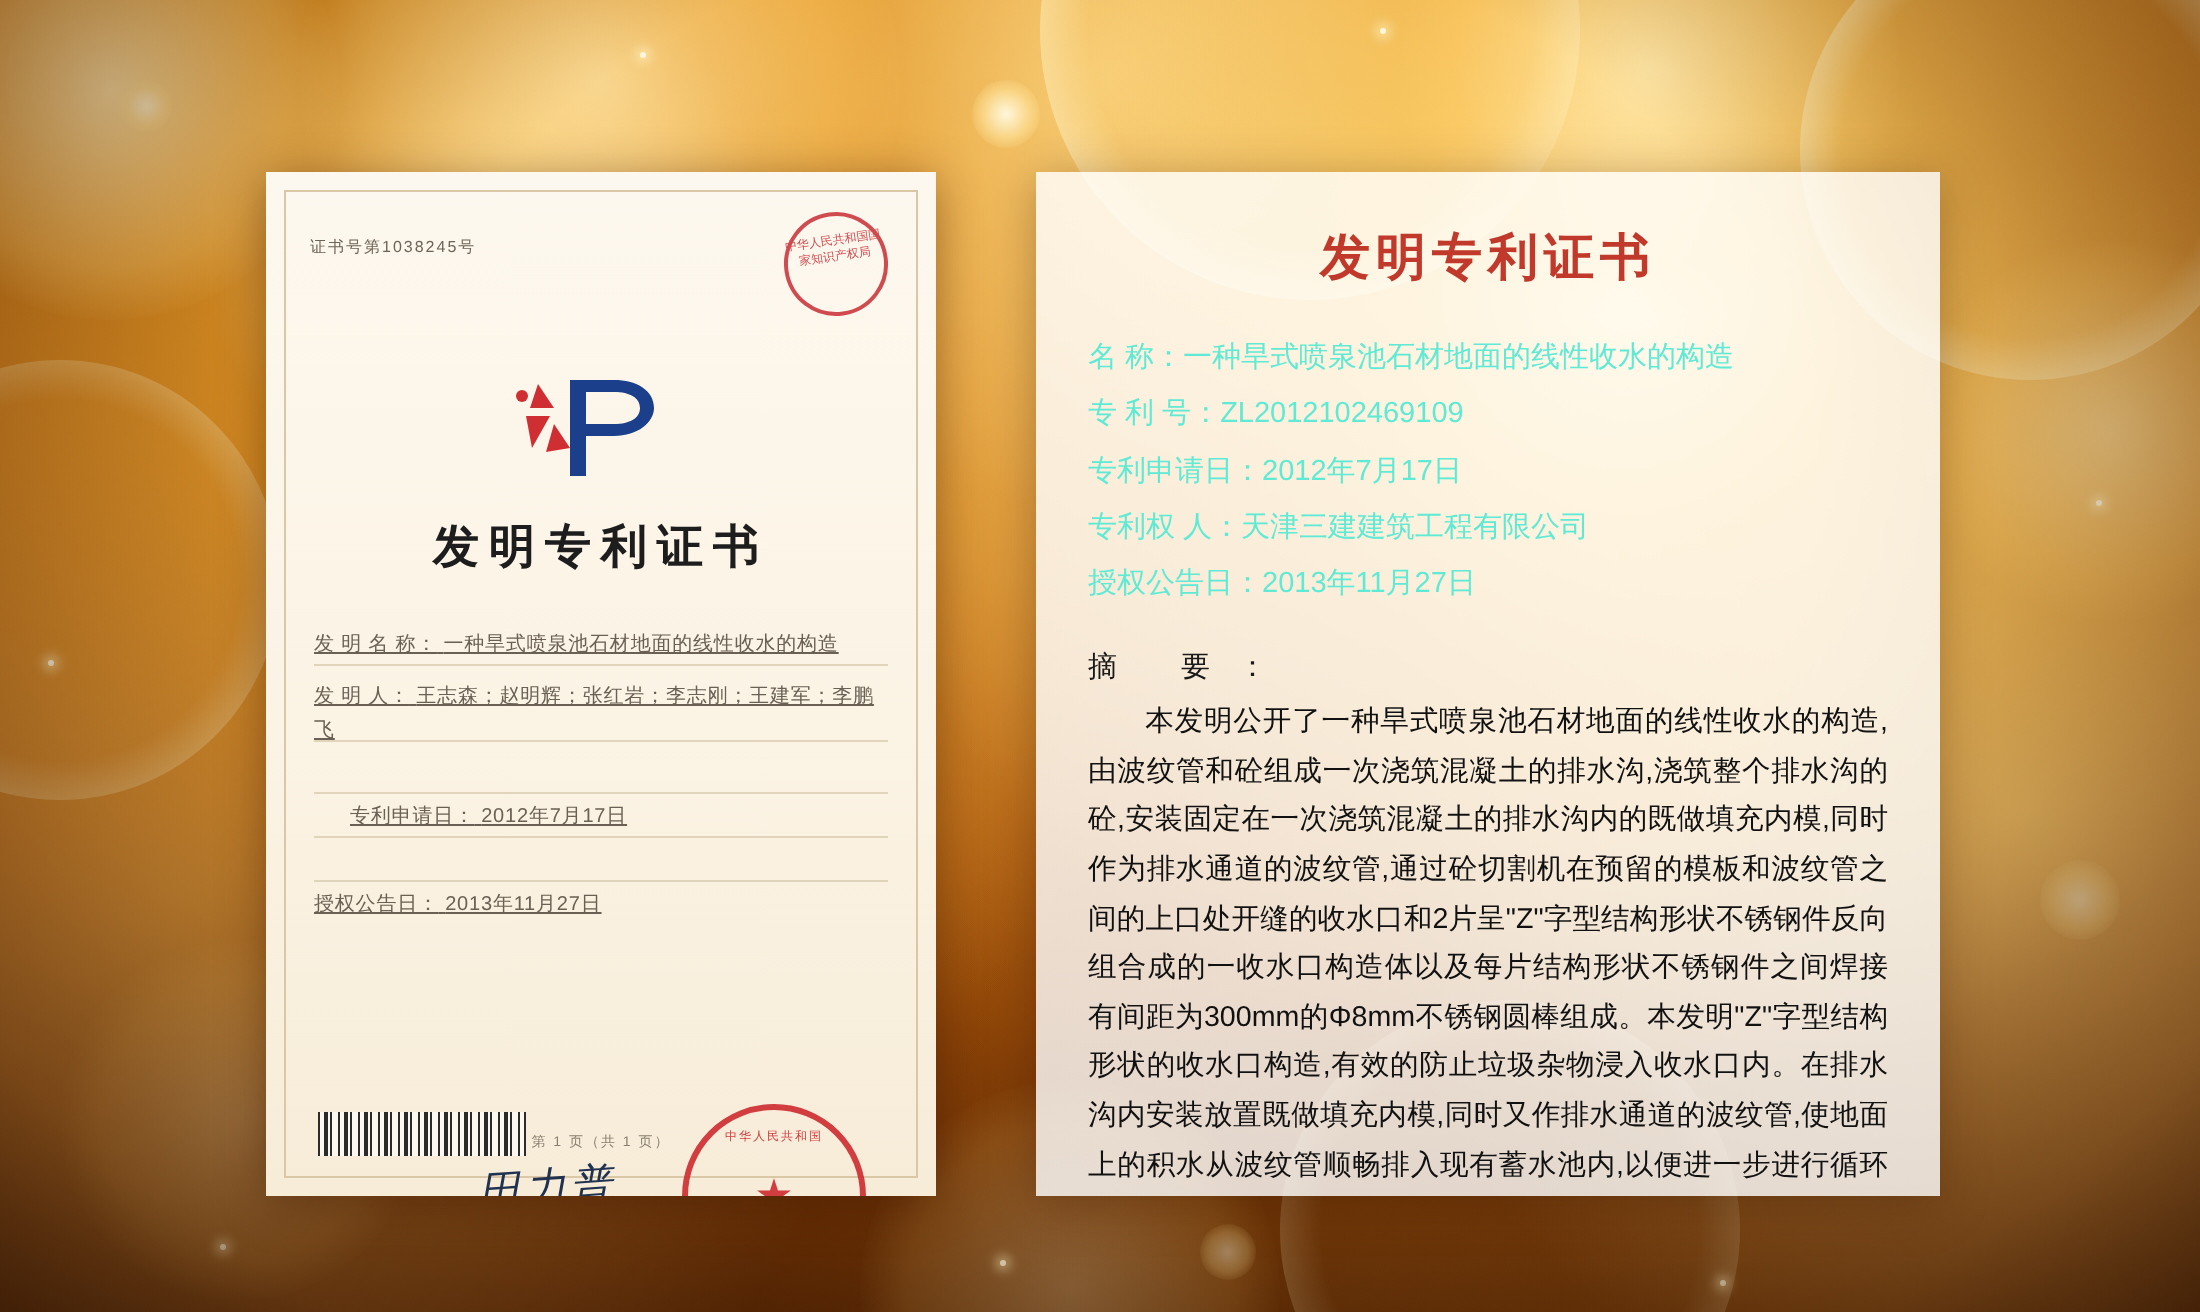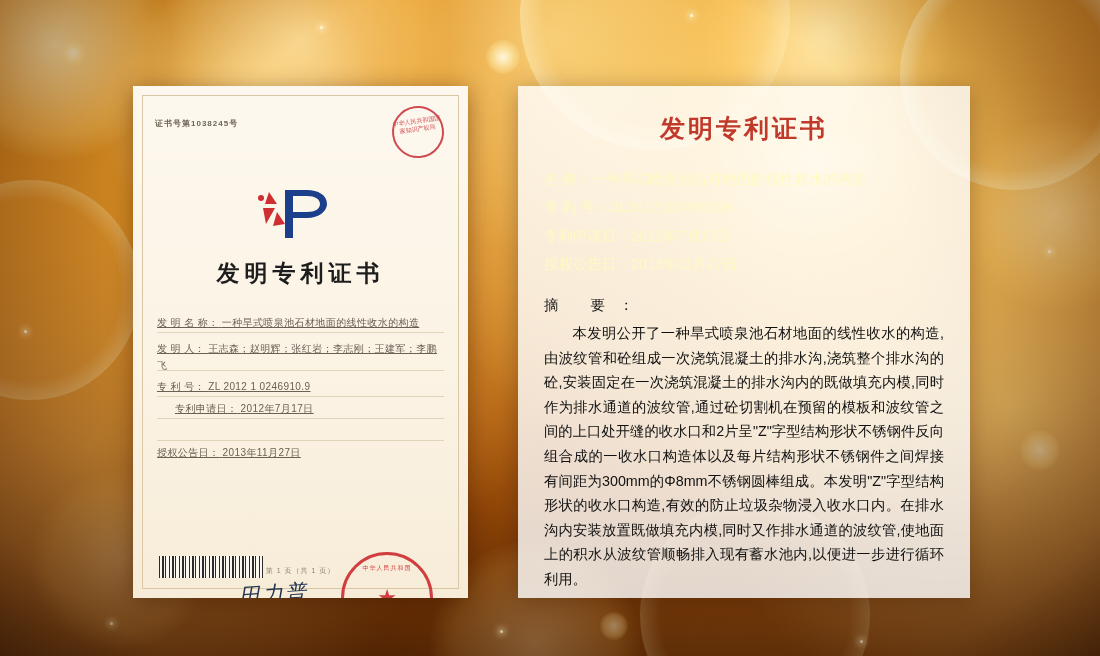--- a/index.html
+++ b/index.html
@@ -80,21 +80,20 @@
     bottom: 9px;
     border: 1px solid #d9c7a5;
   }
   .cert-topline {
     position: absolute;
     left: 22px;
     top: 32px;
     font-size: 8px;
     color: #6d6455;
     letter-spacing: 1px;
-    font-weight: bold;
   }
   .cert-seal-top {
     position: absolute;
     right: 24px;
     top: 20px;
     width: 52px;
     height: 52px;
     border-radius: 50%;
     border: 2px solid #c9343a;
     color: #c9343a;
@@ -245,21 +244,21 @@
     text-align: center;
     color: #c0392b;
     font-size: 25px;
     font-weight: bold;
     letter-spacing: 3px;
     margin: 4px 0 20px 0;
     font-family: "DejaVu Sans", "Liberation Sans", sans-serif;
   }
   .meta-row {
     font-size: 14.5px;
-    color: #fef9c3;
+    color: #5eead4;
     line-height: 1.95;
     white-space: nowrap;
   }
   .meta-label {
     display: inline-block;
   }
   .abstract-head {
     margin-top: 18px;
     font-size: 14.5px;
     color: #1a1a1a;
@@ -331,24 +330,20 @@
       <span>一种旱式喷泉池石材地面的线性收水的构造</span>
     </div>
     <div class="cert-rule" style="top:246px;"></div>
 
     <div class="cert-field cert-blurline" style="top:254px;">
       <span>发  明  人：</span>
       <span>王志森；赵明辉；张红岩；李志刚；王建军；李鹏飞</span>
     </div>
     <div class="cert-rule" style="top:284px;"></div>
 
-    <div class="cert-field cert-blurline" style="top:292px;">
-      <span>专  利  号：</span>
-      <span>ZL 2012 1 0246910.9</span>
-    </div>
     <div class="cert-rule" style="top:310px;"></div>
 
     <div class="cert-field cert-blurline" style="top:314px;margin-left:18px;">
       <span>专利申请日：</span>
       <span>2012年7月17日</span>
     </div>
     <div class="cert-rule" style="top:332px;"></div>
 
     <div class="cert-rule" style="top:354px;"></div>
 
@@ -378,20 +373,23 @@
     <div class="meta-row">
       <span class="meta-label">名      称</span><span>：</span><span>一种旱式喷泉池石材地面的线性收水的构造</span>
     </div>
     <div class="meta-row">
       <span class="meta-label">专 利 号</span><span>：</span><span>ZL2012102469109</span>
     </div>
     <div class="meta-row">
       <span class="meta-label">专利申请日</span><span>：</span><span>2012年7月17日</span>
     </div>
     <div class="meta-row">
+      <span class="meta-label">专利权 人</span><span>：</span><span>天津三建建筑工程有限公司</span>
+    </div>
+    <div class="meta-row">
       <span class="meta-label">授权公告日</span><span>：</span><span>2013年11月27日</span>
     </div>
 
     <div class="abstract-head">摘      要：</div>
 
     <div class="abstract-body">本发明公开了一种旱式喷泉池石材地面的线性收水的构造,由波纹管和砼组成一次浇筑混凝土的排水沟,浇筑整个排水沟的砼,安装固定在一次浇筑混凝土的排水沟内的既做填充内模,同时作为排水通道的波纹管,通过砼切割机在预留的模板和波纹管之间的上口处开缝的收水口和2片呈"Z"字型结构形状不锈钢件反向组合成的一收水口构造体以及每片结构形状不锈钢件之间焊接有间距为300mm的Φ8mm不锈钢圆棒组成。本发明"Z"字型结构形状的收水口构造,有效的防止垃圾杂物浸入收水口内。在排水沟内安装放置既做填充内模,同时又作排水通道的波纹管,使地面上的积水从波纹管顺畅排入现有蓄水池内,以便进一步进行循环利用。</div>
   </div>
 
 </div>
 

